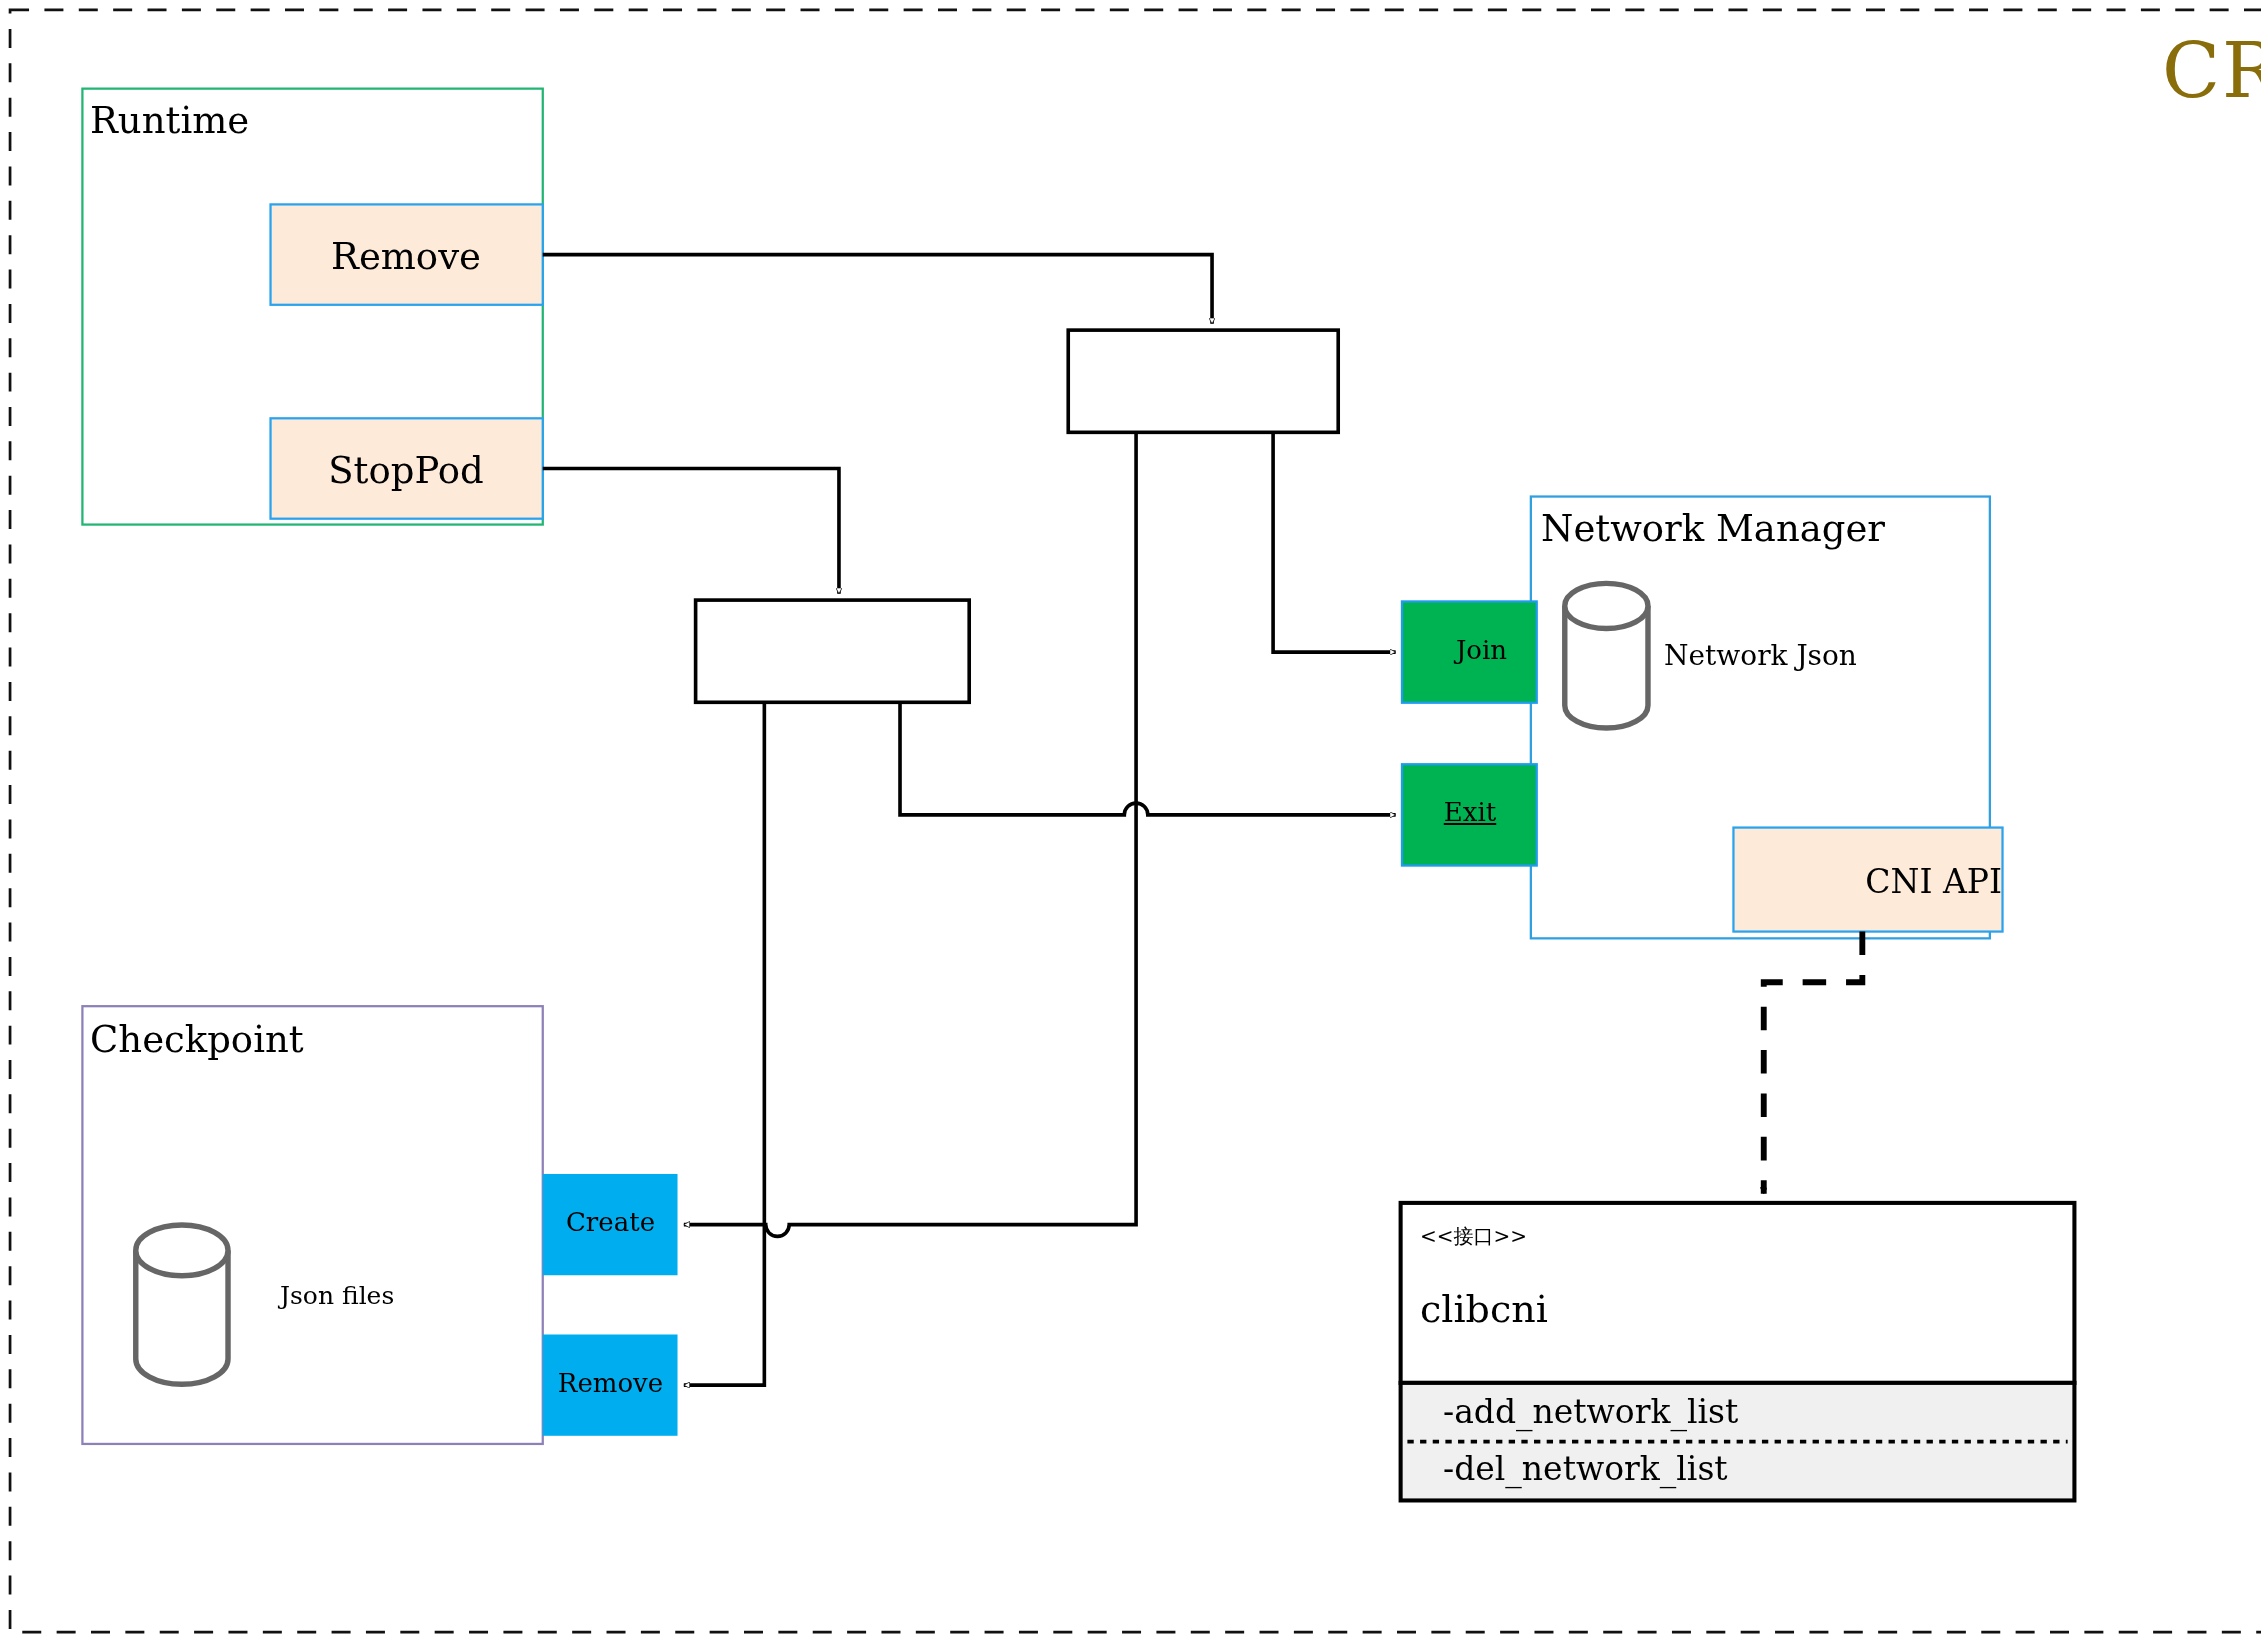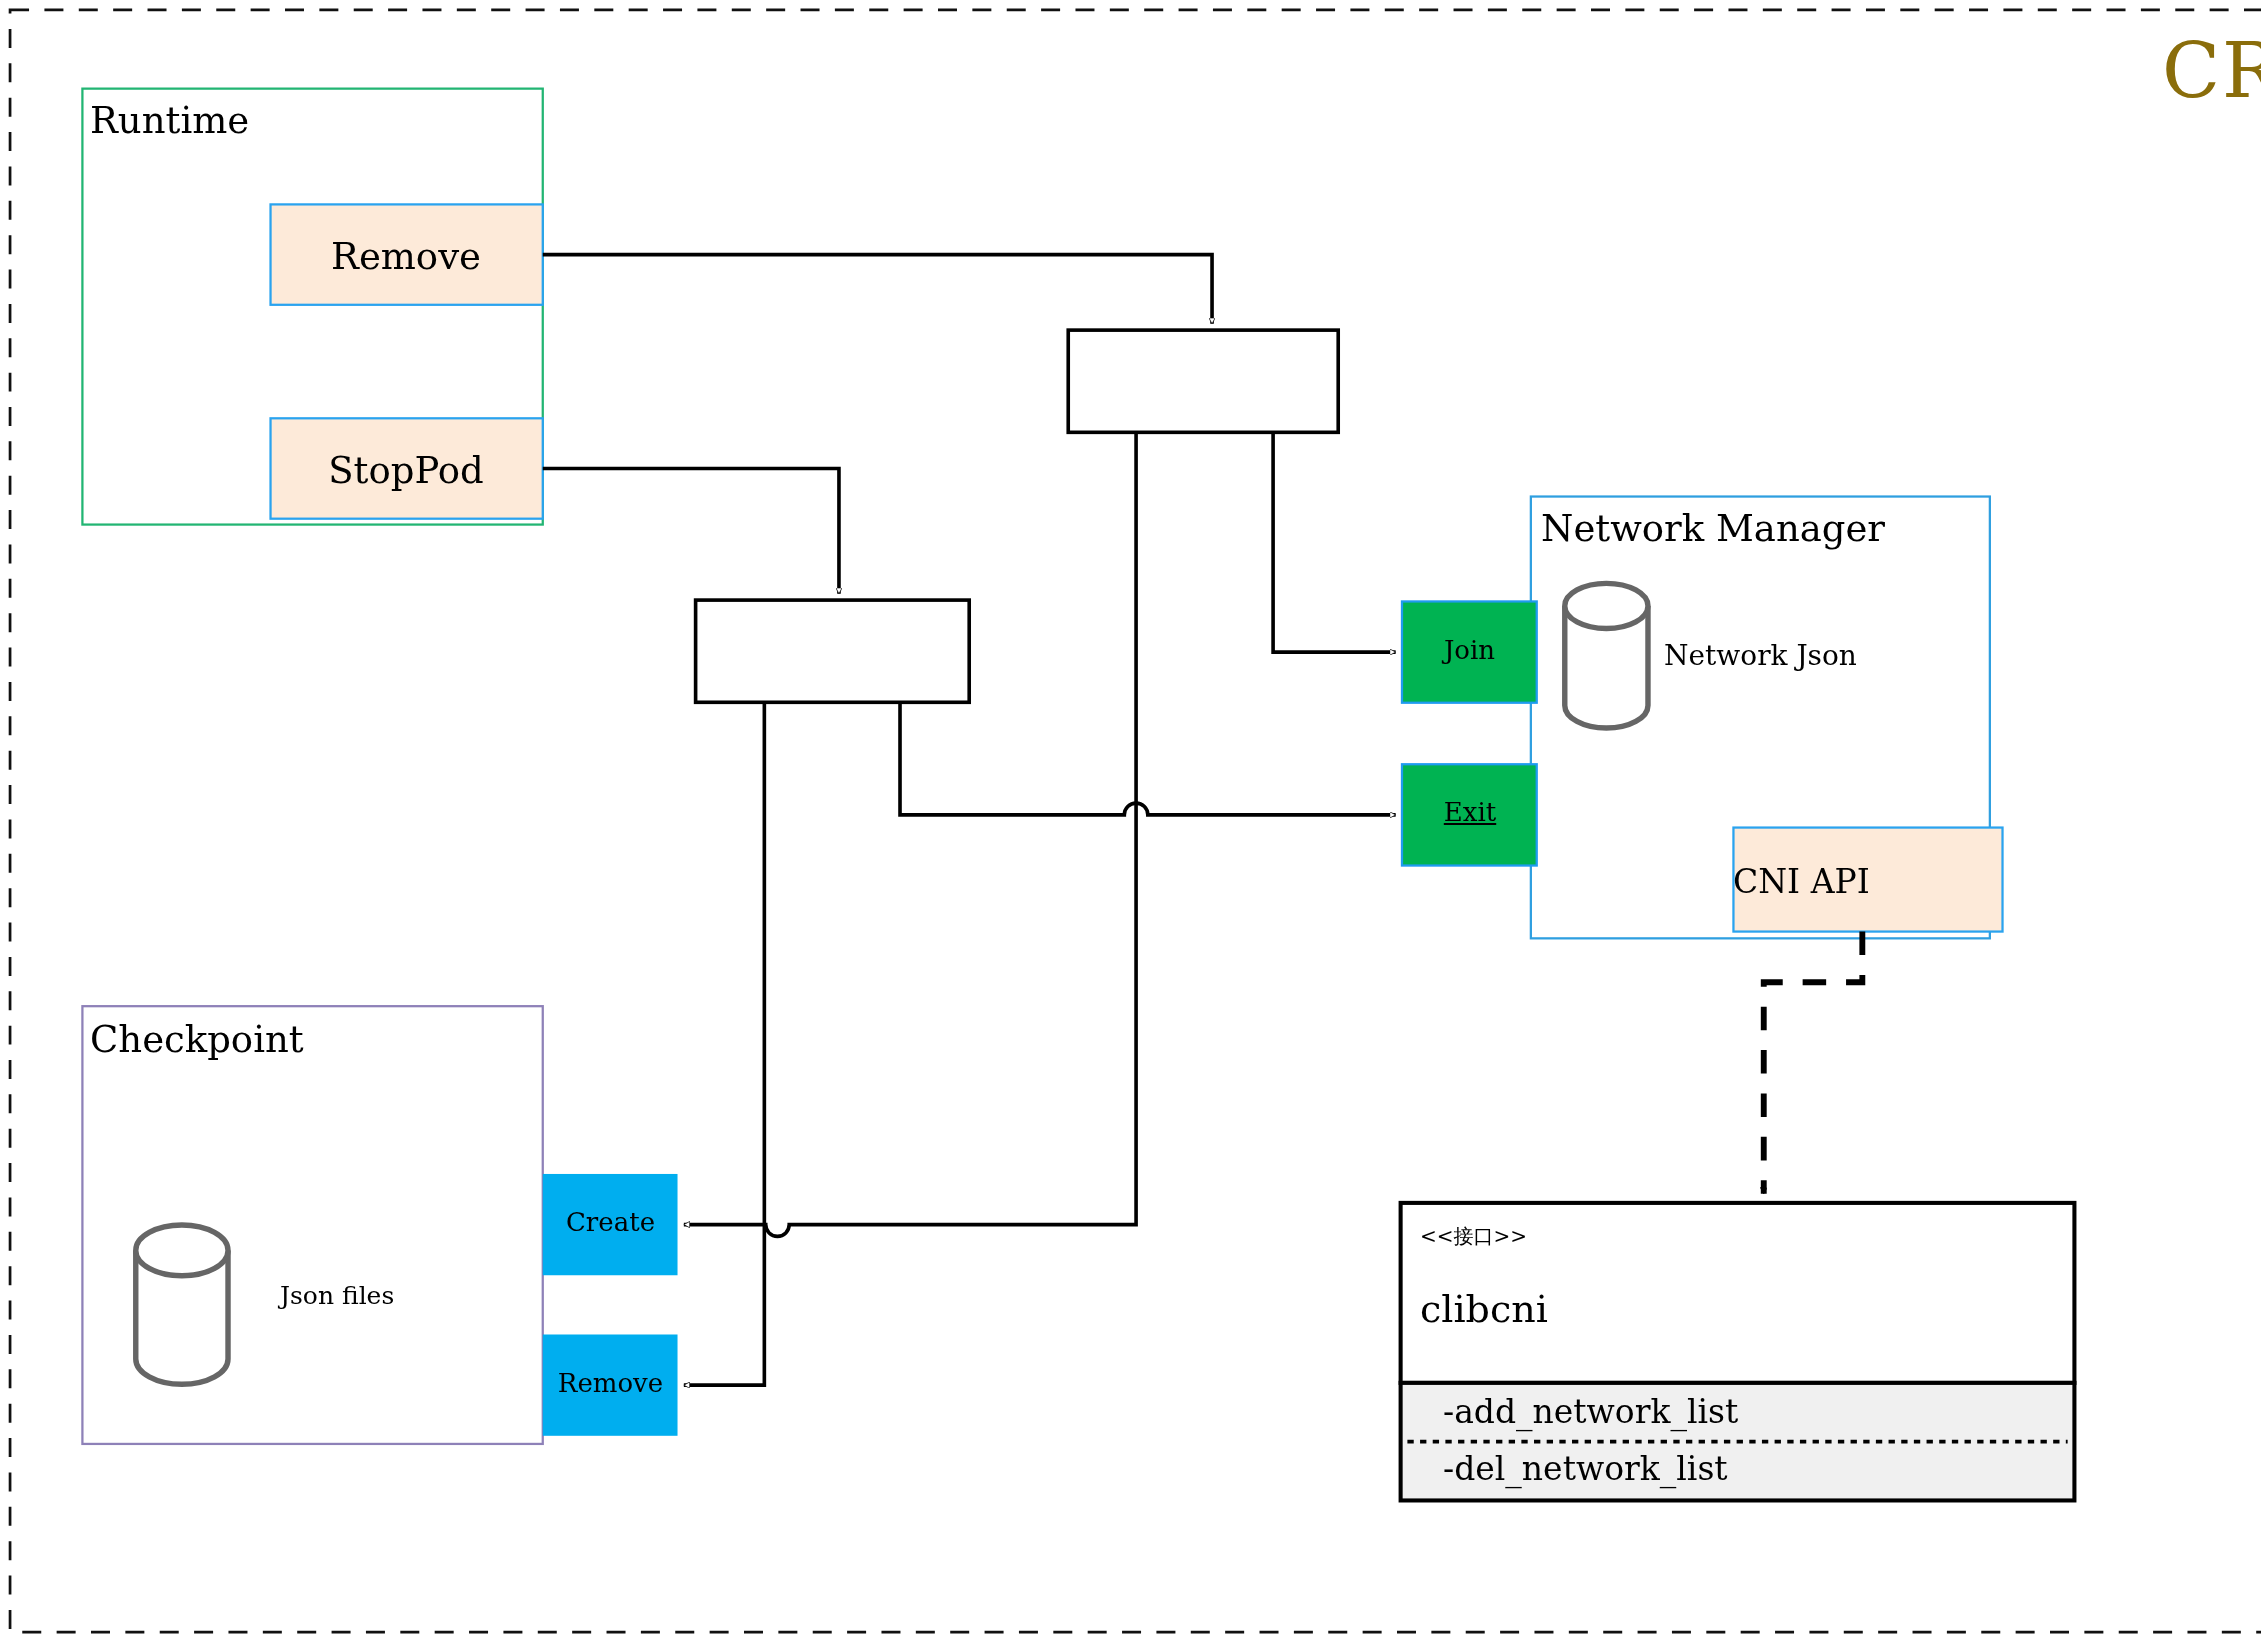--- a/index.html
+++ b/index.html
@@ -91,25 +91,25 @@
   <div class="lbl" style="left:280px;top:1281px;font-size:25px;">Json files</div>
 
   <div class="lbl" style="left:543px;top:1207px;width:135px;text-align:center;font-size:26px;">Create</div>
 
   <div class="lbl" style="left:543px;top:1368px;width:135px;text-align:center;font-size:26px;">Remove</div>
 
   <div class="lbl" style="left:1541px;top:507px;font-size:37px;">Network Manager</div>
 
   <div class="lbl" style="left:1664px;top:639px;font-size:28px;">Network Json</div>
 
-  <div class="lbl" style="left:1402px;top:635px;width:135px;text-align:center;font-size:26px;">Join</div>
+  <div class="lbl" style="left:1402px;top:635px;width:135px;text-align:center;font-size:26px;padding-left:12px;">Join</div>
 
   <div class="lbl" style="left:1402px;top:797px;width:136px;text-align:center;font-size:26px;text-decoration:underline;">Exit</div>
 
-  <div class="lbl" style="left:1733px;top:862px;width:269px;text-align:left;font-size:33px;">CNI API</div>
+  <div class="lbl" style="left:1733px;top:862px;width:269px;text-align:right;font-size:33px;">CNI API</div>
 
   <div class="lbl" style="left:1420px;top:1223px;font-size:20px;">&lt;&lt;接口&gt;&gt;</div>
 
   <div class="lbl" style="left:1420px;top:1287px;font-size:38px;">clibcni</div>
 
   <div class="lbl" style="left:1443px;top:1392px;font-size:33px;">-add_network_list</div>
 
   <div class="lbl" style="left:1443px;top:1449px;font-size:33px;">-del_network_list</div>
 
 </div>

